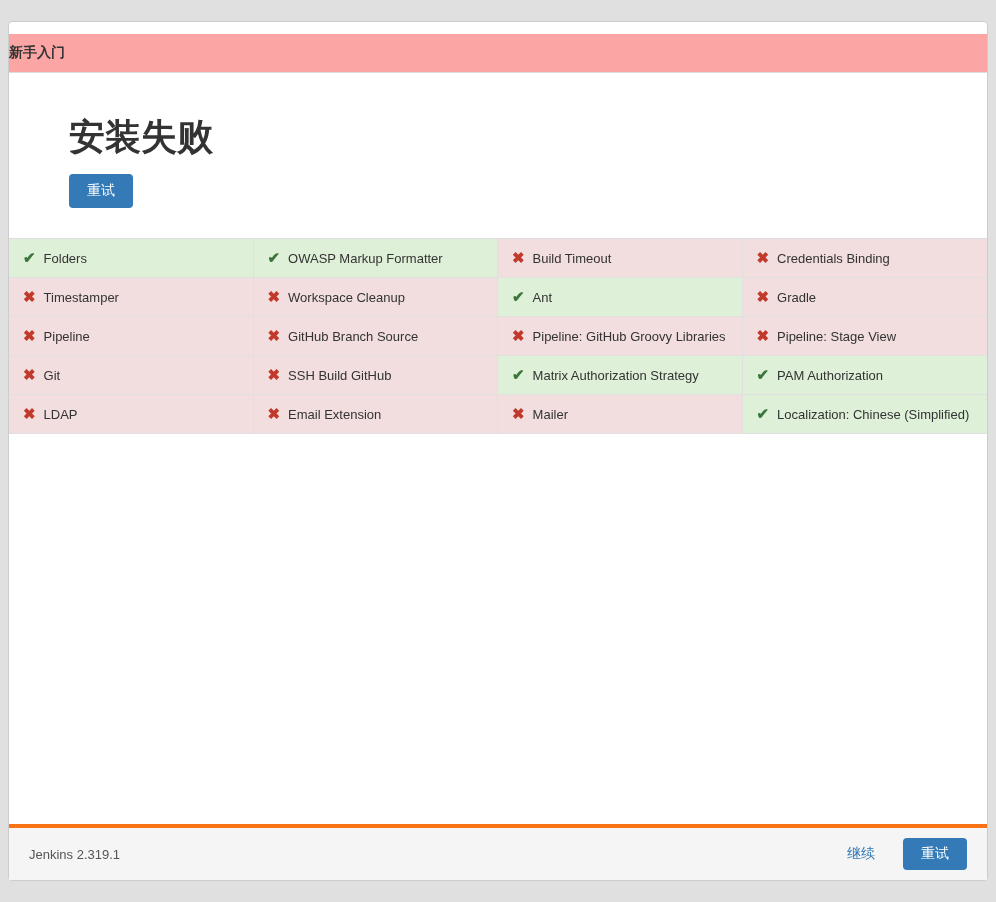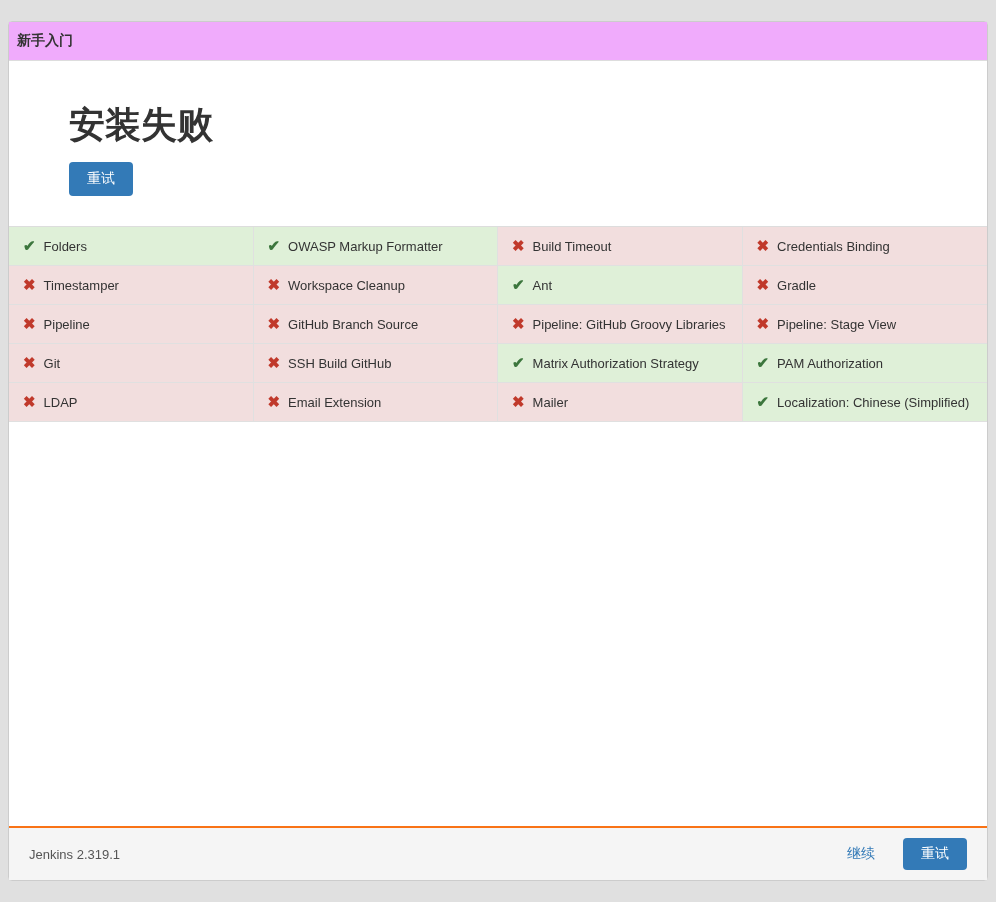--- a/index.html
+++ b/index.html
@@ -20,26 +20,27 @@
       background: #fff;
       border: 1px solid #ccc;
       border-radius: 4px;
       width: 980px;
       min-height: 860px;
       display: flex;
       flex-direction: column;
       position: relative;
     }
     .dialog-header {
-      background: #f0abfc;
+      background: #fca5a5;
       border-bottom: 1px solid #ddd;
-      padding: 10px 8px;
+      padding: 10px 0;
       font-size: 14px;
       font-weight: bold;
       color: #333;
+      margin-top: 12px;
     }
     .dialog-body {
       flex: 1;
       padding: 0;
     }
     .hero-section {
       padding: 40px 94px 30px 60px;
       background: #fff;
     }
     .hero-title {
@@ -92,21 +93,21 @@
       font-weight: bold;
       flex-shrink: 0;
     }
     .icon-cross {
       color: #c0392b;
       font-size: 15px;
       font-weight: bold;
       flex-shrink: 0;
     }
     .dialog-footer {
-      border-top: 2px solid #f97316;
+      border-top: 4px solid #f97316;
       padding: 10px 20px;
       display: flex;
       justify-content: space-between;
       align-items: center;
       background: #f5f5f5;
     }
     .footer-version {
       font-size: 13px;
       color: #555;
     }

